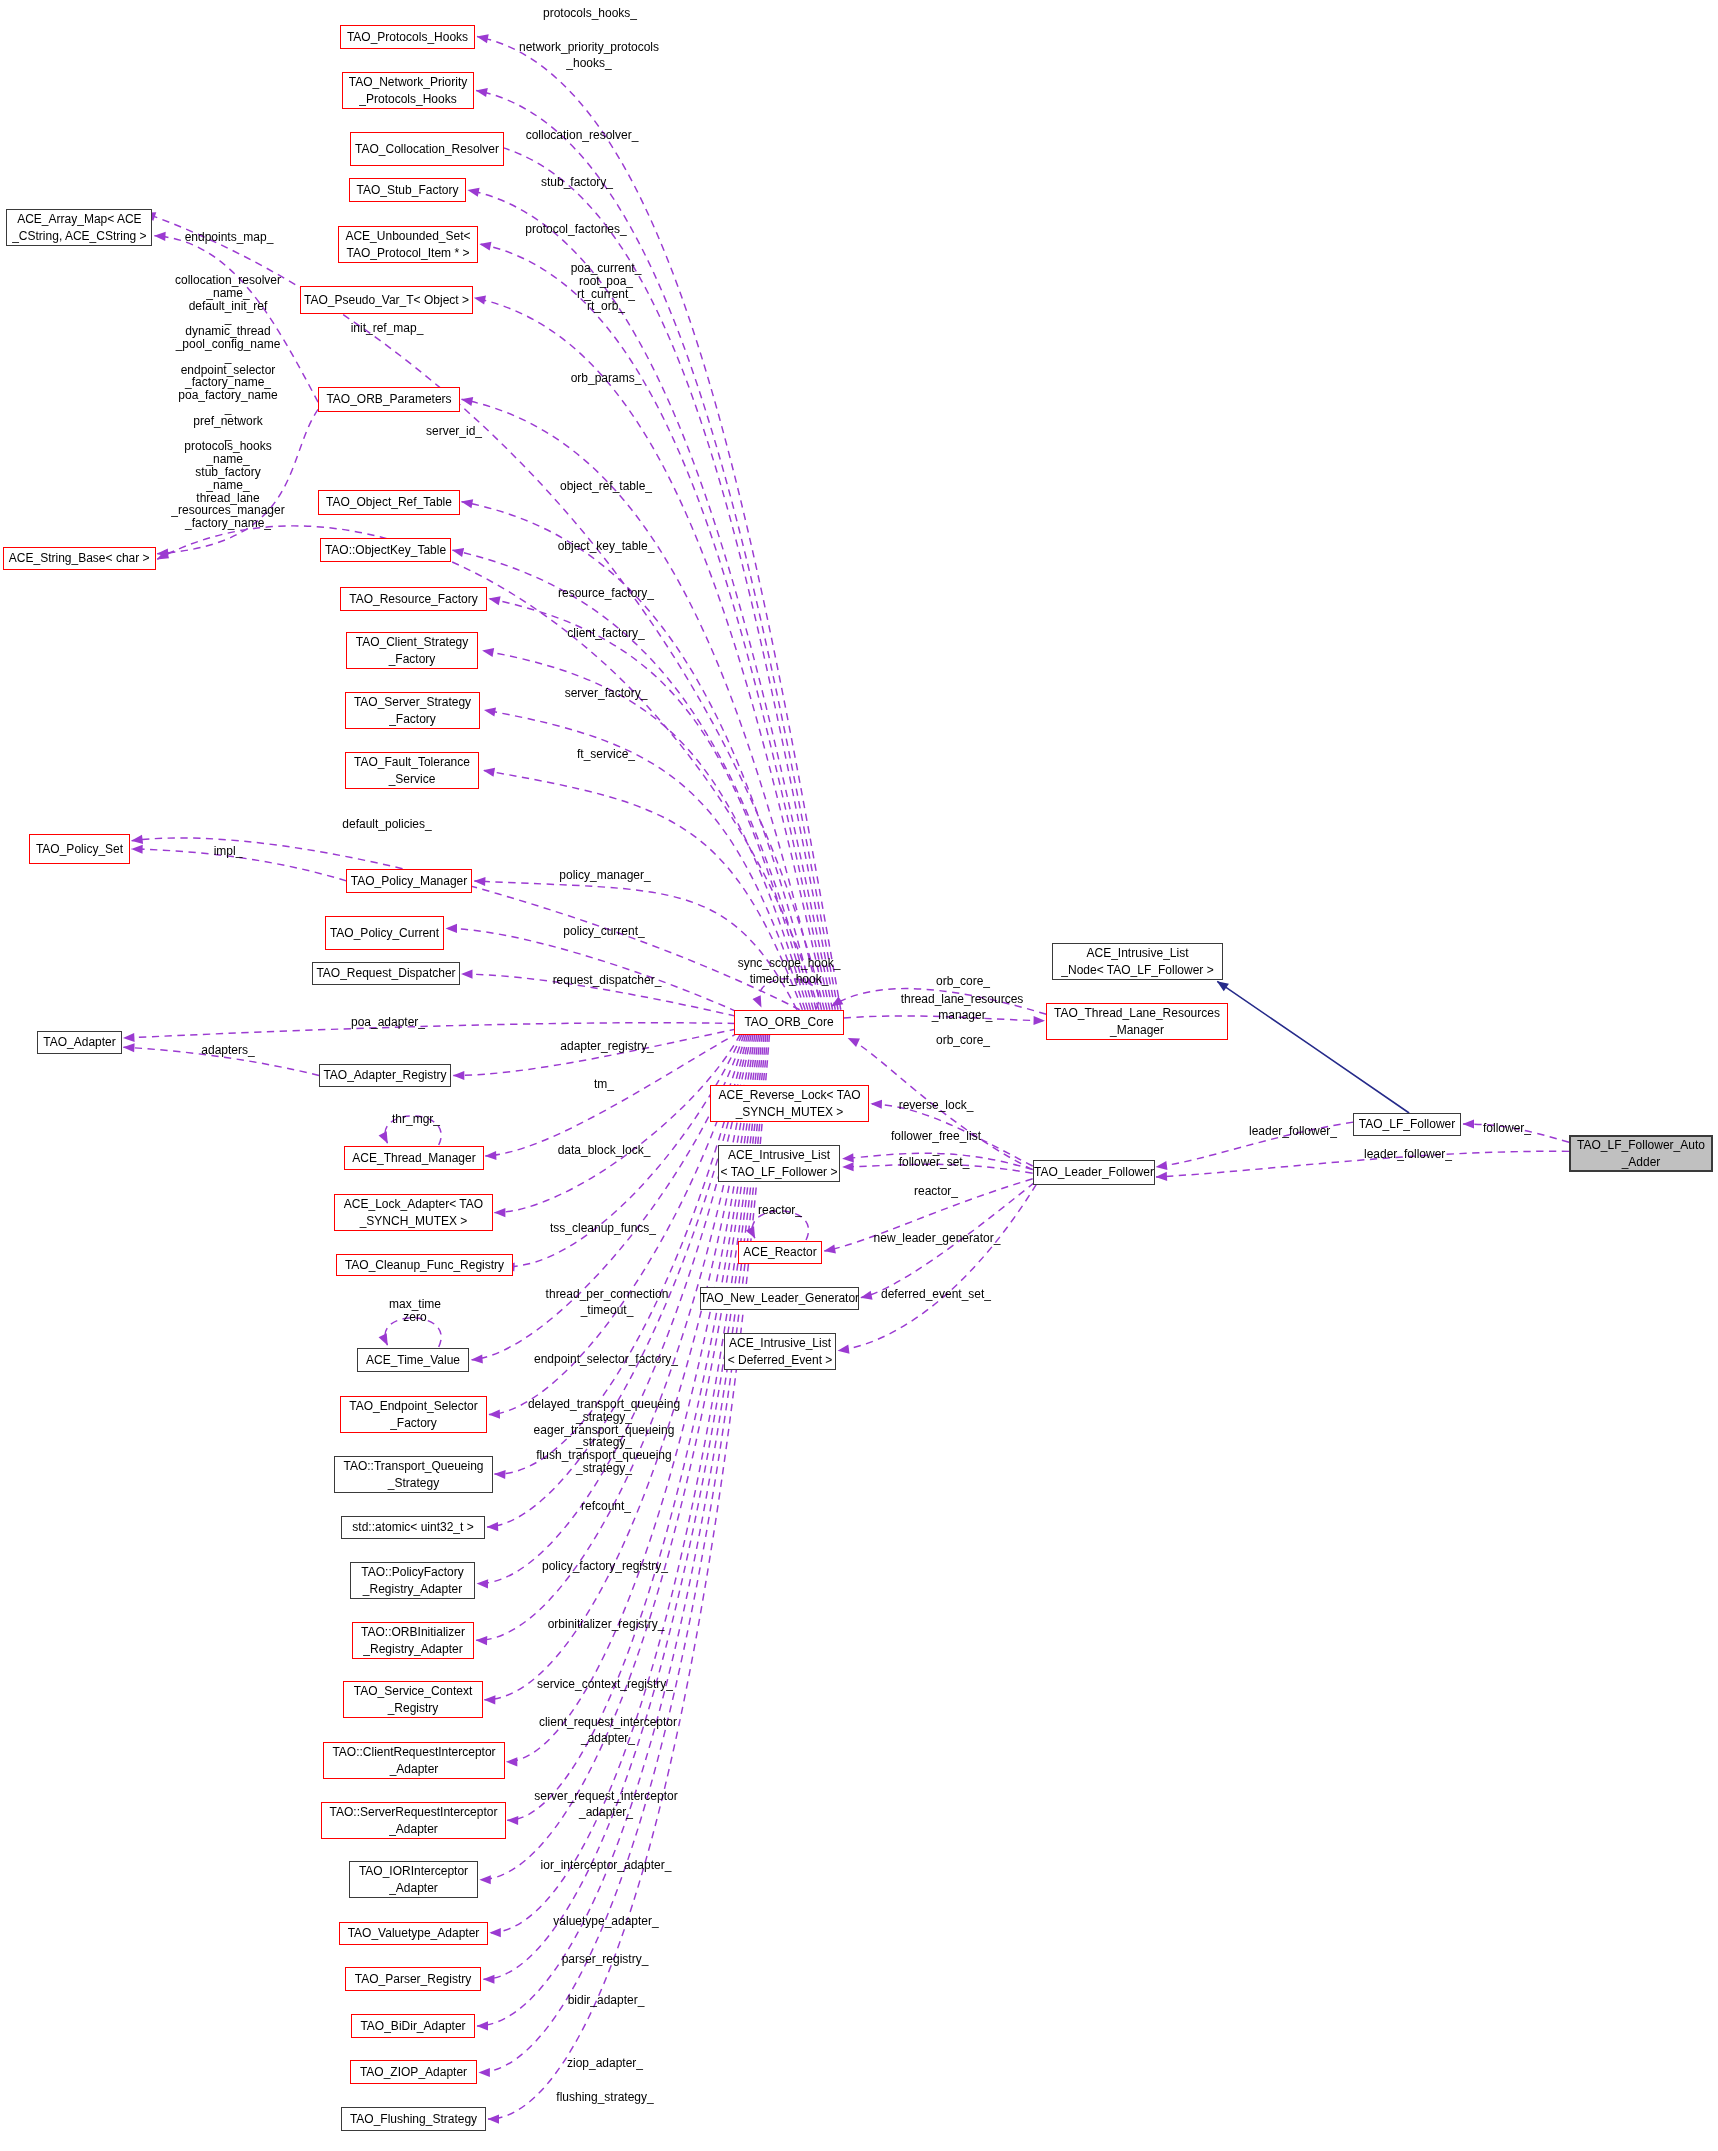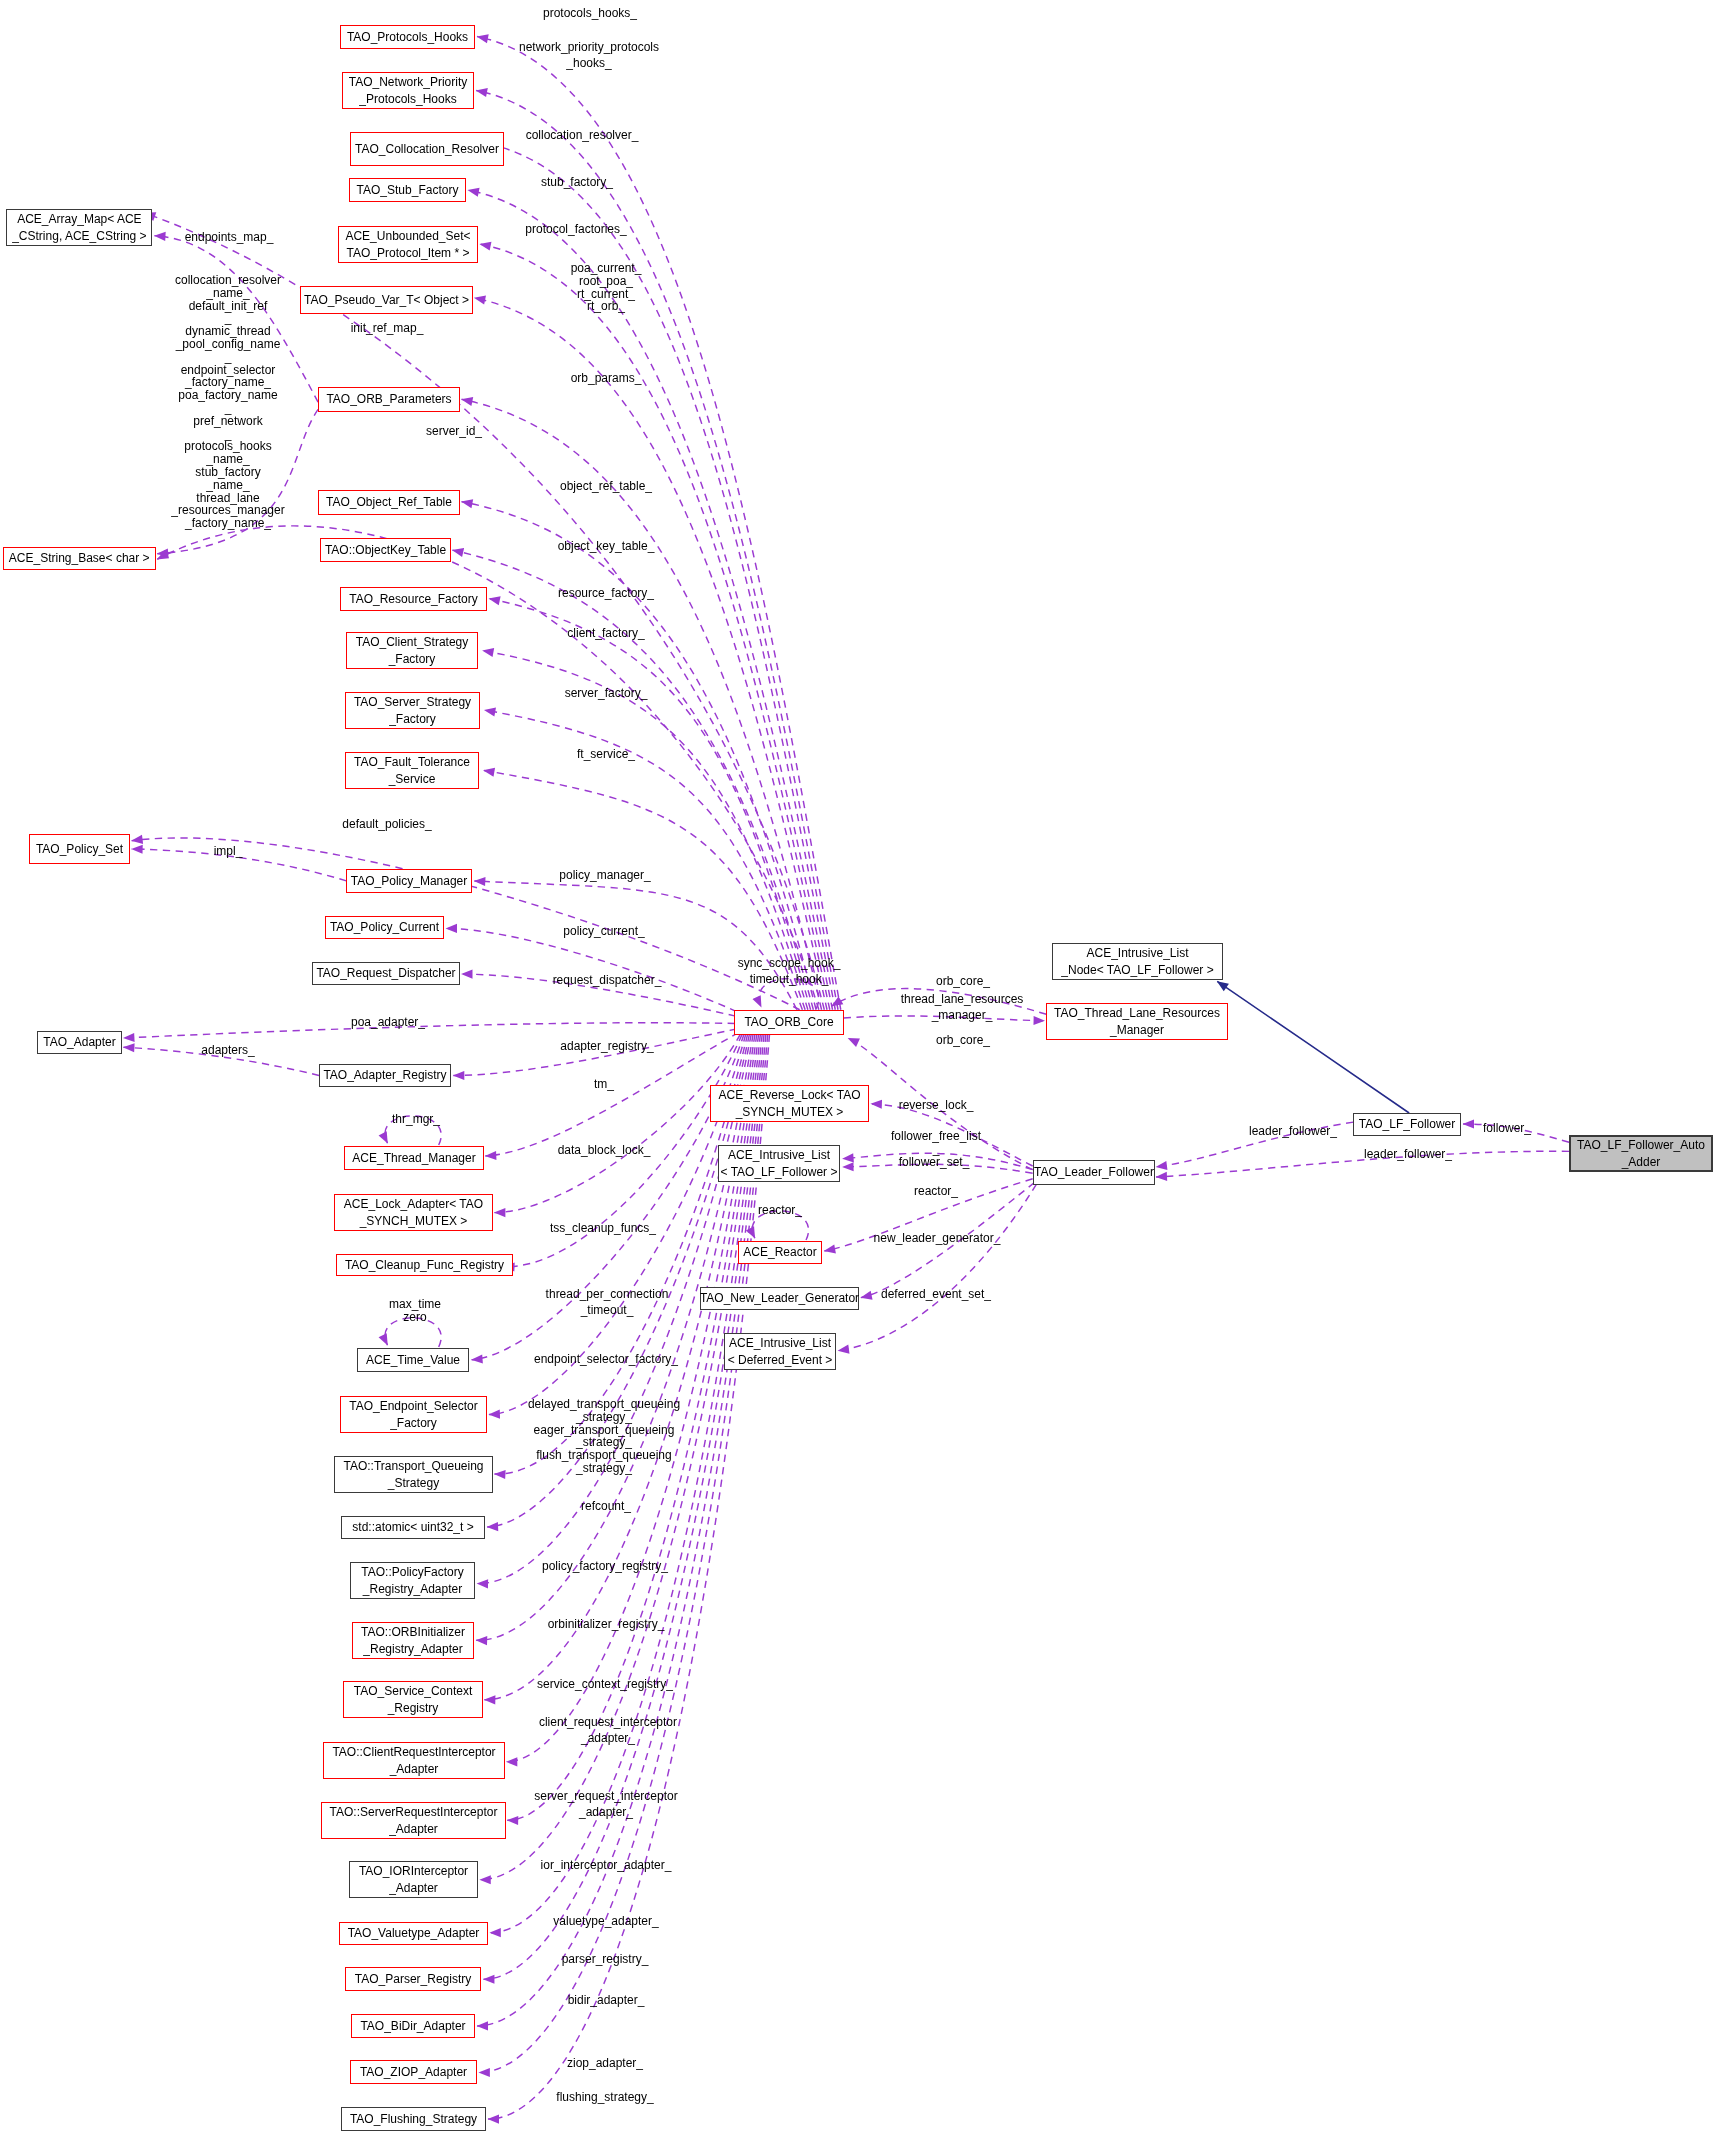--- a/index.html
+++ b/index.html
@@ -201,21 +201,21 @@
     <div class="node red" style="left: 2.7px; top: 547px; width: 153px; height: 23px;">ACE_String_Base&lt; char &gt;</div>
     <div class="node red" style="left: 340px; top: 587px; width: 147px; height: 24px;">TAO_Resource_Factory</div>
     <div class="node red" style="left: 346px; top: 632px; width: 132px; height: 37px;">TAO_Client_Strategy
 _Factory</div>
     <div class="node red" style="left: 345px; top: 692px; width: 135px; height: 37px;">TAO_Server_Strategy
 _Factory</div>
     <div class="node red" style="left: 345px; top: 752px; width: 134px; height: 37px;">TAO_Fault_Tolerance
 _Service</div>
     <div class="node red" style="left: 29px; top: 834px; width: 101px; height: 30px;">TAO_Policy_Set</div>
     <div class="node red" style="left: 346px; top: 869px; width: 126px; height: 24px;">TAO_Policy_Manager</div>
-    <div class="node red" style="left: 325px; top: 916px; width: 119px; height: 23px;">TAO_Policy_Current</div>
+    <div class="node red" style="left: 325px; top: 916px; width: 119px; height: 34px;">TAO_Policy_Current</div>
     <div class="node black" style="left: 312px; top: 962px; width: 148px; height: 23px;">TAO_Request_Dispatcher</div>
     <div class="node black" style="left: 37px; top: 1031px; width: 85px; height: 23px;">TAO_Adapter</div>
     <div class="node black" style="left: 319px; top: 1064px; width: 132px; height: 23px;">TAO_Adapter_Registry</div>
     <div class="node red" style="left: 344px; top: 1146px; width: 140px; height: 24px;">ACE_Thread_Manager</div>
     <div class="node red" style="left: 334px; top: 1194px; width: 159px; height: 37px;">ACE_Lock_Adapter&lt; TAO
 _SYNCH_MUTEX &gt;</div>
     <div class="node red" style="left: 336px; top: 1254px; width: 177px; height: 22px;">TAO_Cleanup_Func_Registry</div>
     <div class="node black" style="left: 357px; top: 1348px; width: 112px; height: 24px;">ACE_Time_Value</div>
     <div class="node red" style="left: 340px; top: 1396px; width: 147px; height: 37px;">TAO_Endpoint_Selector
 _Factory</div>

